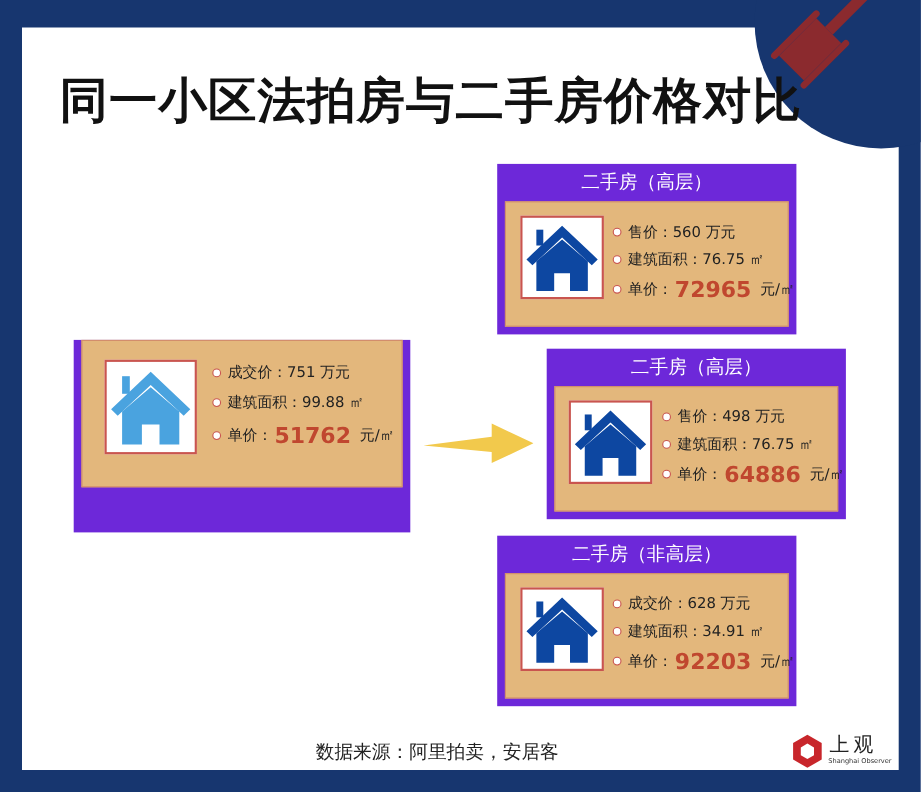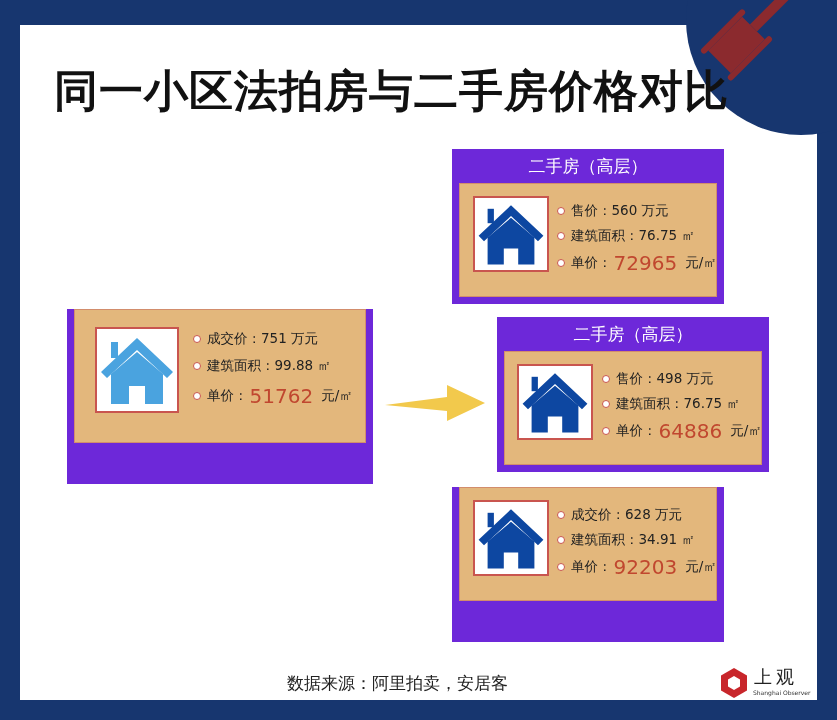--- a/index.html
+++ b/index.html
@@ -9,21 +9,21 @@
   .gavel{position:absolute;left:700px;top:0;width:137px;height:110px;}
   .title{position:absolute;left:54px;top:62px;font-size:44px;font-weight:bold;color:#111;letter-spacing:1px;white-space:nowrap;}
   .card{position:absolute;background:#6d28d9;box-sizing:border-box;padding:0 7px 7px 7px;}
   .card-head{height:34px;line-height:34px;text-align:center;color:#fff;font-size:17px;}
   .card-body{background:#e3b77c;border:1px solid #d28d6c;box-sizing:border-box;position:relative;}
   .icon-box{position:absolute;background:#fff;border:2px solid #c9554f;box-sizing:border-box;}
   .icon-box svg{width:100%;height:100%;display:block;}
   .lines{position:absolute;text-align:right;}
   .line{display:flex;align-items:center;font-size:13.5px;color:#222;white-space:nowrap;}
   .bullet{width:6px;height:6px;border-radius:50%;border:1.5px solid #c9554f;background:#fff;margin-right:6px;flex:none;}
-  .big{font-weight:normal;color:#c0472f;font-size:20px;margin:0 8px 0 2px;}
+  .big{font-weight:bold;color:#c0472f;font-size:20px;margin:0 8px 0 2px;}
   .arrow{position:absolute;left:385px;top:383px;width:100px;height:40px;}
   .source{position:absolute;left:287px;top:672px;font-size:17px;color:#222;}
   .logo{position:absolute;left:718px;top:665px;width:95px;height:35px;}
 </style>
 </head>
 <body>
 
 <div class="panel"></div>
 <div class="circle"></div>
 <svg class="gavel" viewBox="0 0 137 110">
@@ -127,20 +127,21 @@
           <span class="bullet"></span>
           <span>单价：</span>
           <span class="big">64886</span>
           <span>元/㎡</span>
         </div>
     </div>
   </div>
 </div>
 
 <div class="card" style="left:452px;top:487px;width:272px;height:155px;">
+  <div class="card-head">二手房（非高层）</div>
   <div class="card-body" style="height:114px;">
     <div class="icon-box" style="left:13px;top:12px;width:76px;height:76px;">
       <svg viewBox="0 0 80 80">
         <rect x="14" y="12" width="7" height="16" fill="#0d47a1"></rect>
         <polygon points="40,8 76,42 70,48 40,20 10,48 4,42" fill="#0d47a1"></polygon>
         <polygon points="14,44 40,22 66,44 66,74 48,74 48,56 32,56 32,74 14,74" fill="#0d47a1"></polygon>
       </svg>
     </div>
     <div class="lines" style="left:97px;top:14px;">
       <div class="line" style="height:25px;">

